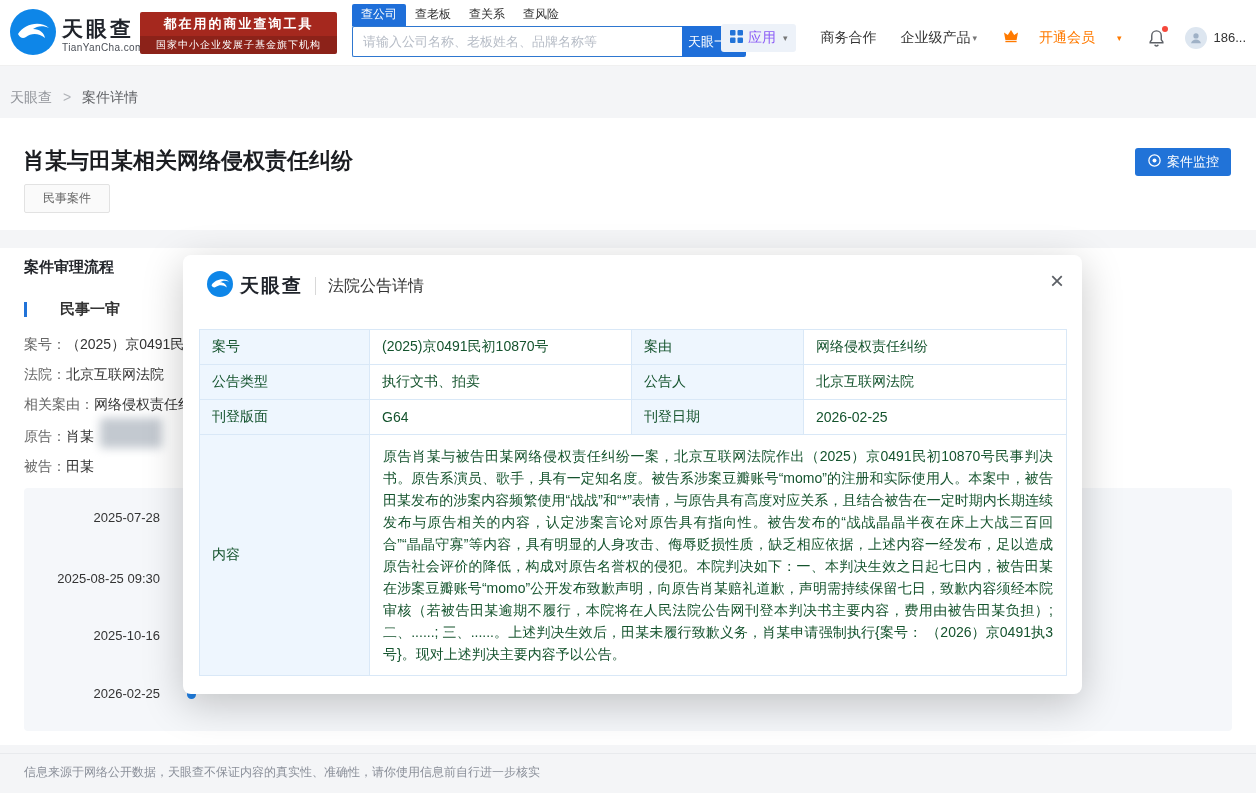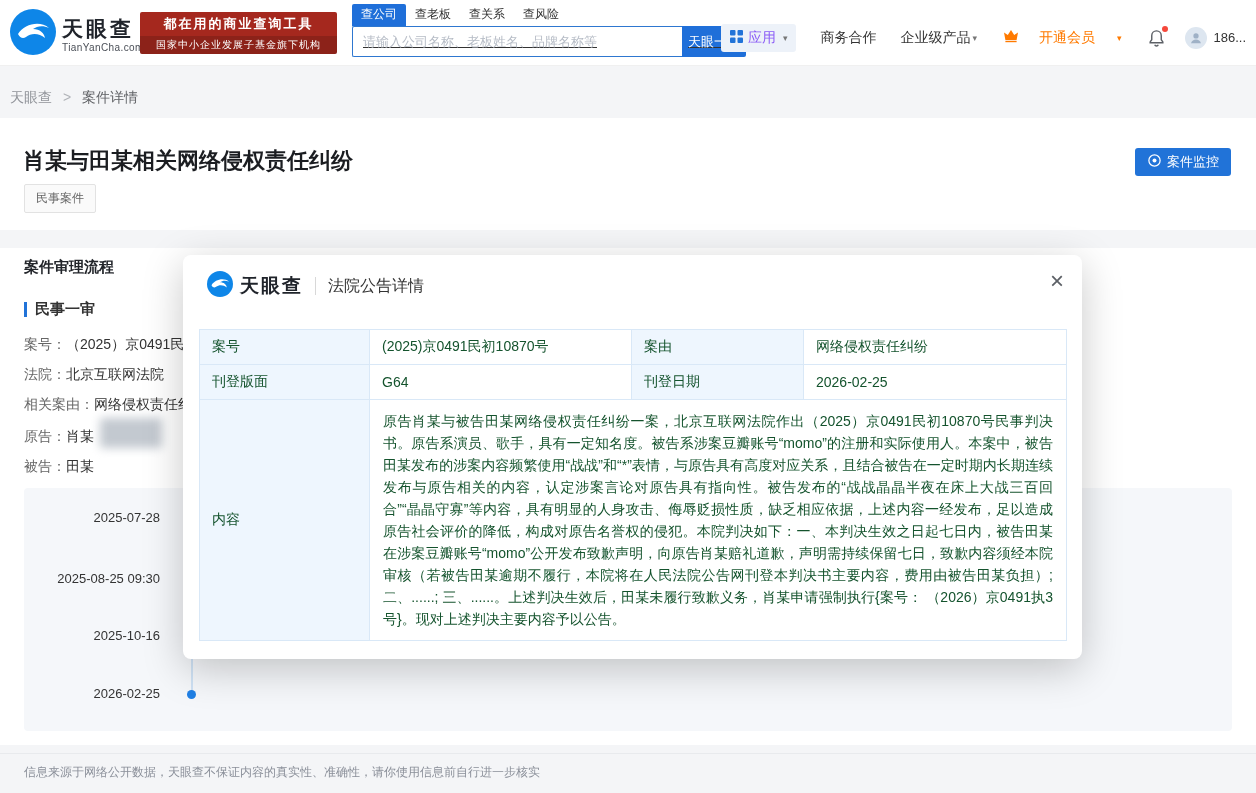--- a/index.html
+++ b/index.html
@@ -16,21 +16,21 @@
   .logo-text { margin-left:6px; }
   .logo-brand { font-size:21px; font-weight:bold; color:#20242b; letter-spacing:3px; line-height:26px; }
   .logo-domain { font-size:10px; color:#4a4f57; letter-spacing:.4px; }
   .promo { position:absolute; left:140px; top:12px; width:197px; height:42px; background:#a5281e; color:#fff; border-radius:2px; text-align:center; overflow:hidden; }
   .promo-line1 { font-size:13px; font-weight:bold; line-height:24px; letter-spacing:2px; }
   .promo-line2 { font-size:10px; line-height:18px; letter-spacing:1px; background:rgba(0,0,0,.15); }
   .search-area { position:absolute; left:352px; top:4px; }
   .search-tabs { display:flex; align-items:flex-end; }
   .search-tab { font-size:12px; color:#333; padding:2px 9px 3px; cursor:pointer; }
   .search-tab.active { background:#1f6fd9; color:#fff; border-radius:2px 2px 0 0; }
-  .search-row { display:flex;text-decoration:underline; }
+  .search-row { display:flex; }
   .search-input { width:330px; height:31px; border:1px solid #2e77d0; border-right:none; border-radius:2px 0 0 2px; padding:0 10px; font-size:13px; color:#333; outline:none; font-family:inherit; }
   .search-input::placeholder { color:#b6bcc6; }
   .search-btn { width:64px; height:31px; background:#1f6fd9; color:#fff; font-size:13px; border:none; border-radius:0 2px 2px 0; cursor:pointer; font-family:inherit; }
   .top-nav { position:absolute; right:10px; top:22px; height:31px; display:flex; align-items:center; }
   .apps { display:flex; align-items:center; gap:5px; background:#edf2f9; border-radius:3px; padding:5px 9px; cursor:pointer; }
   .apps-label { font-size:14px; color:#8b5cf6; }
   .caret { font-size:9px; color:#777; margin-left:2px; }
   .nav-item { font-size:14px; color:#333; margin-left:24px; cursor:pointer; display:flex; align-items:center; }
   .vip { margin-left:26px; color:#ff7a00; display:flex; align-items:center; gap:20px; font-size:14px; cursor:pointer; }
   .vip .caret { color:#ff7a00; }
@@ -40,26 +40,26 @@
   .avatar { width:22px; height:22px; border-radius:50%; background:#dde6f0; display:flex; align-items:center; justify-content:center; overflow:hidden; }
   .phone { font-size:13px; color:#333; }
   
   .breadcrumb { position:absolute; top:89px; left:10px; font-size:14px; color:#909399; }
   .breadcrumb .sep { margin:0 7px; color:#b0b3b8; }
   .breadcrumb .home { cursor:pointer; }
   .breadcrumb .cur { color:#606266; }
   
   .title-section { position:absolute; top:118px; left:0; width:1256px; height:112px; background:#fff; }
   .page-title { position:absolute; left:23px; top:28px; font-size:22px; font-weight:bold; color:#1b1d21; }
-  .case-tag { position:absolute; left:24px; top:66px; font-size:12px; color:#666; border:1px solid #e2e2e2; background:#fafafa; padding:5px 11px; border-radius:2px; }
+  .case-tag { position:absolute; left:24px; top:66px; font-size:12px; color:#666; border:1px solid #e2e2e2; background:#fafafa; padding:5px 18px; border-radius:2px; }
   .monitor-btn { position:absolute; right:25px; top:30px; height:28px; background:#2173d8; color:#fff; font-size:13px; border:none; border-radius:3px; display:flex; align-items:center; gap:5px; padding:0 12px; cursor:pointer; font-family:inherit; }
   
   .case-section { position:absolute; top:248px; left:0; width:1256px; height:497px; background:#fff; }
   .section-title { position:absolute; left:24px; top:10px; font-size:15px; font-weight:bold; color:#22252a; }
-  .stage { position:absolute; left:24px; top:52px; display:flex; align-items:center; }
+  .stage { position:absolute; left:24px; top:52px; display:flex; align-items:center;gap:25px; }
   .stage-bar { width:3px; height:15px; background:#2173d8; margin-right:8px; }
   .stage-name { font-size:15px; font-weight:bold; color:#333; }
   .field { position:absolute; left:24px; font-size:14px; color:#333; white-space:nowrap; }
   .field .lab { color:#666; }
   .f1{top:88px}.f2{top:118px}.f3{top:148px}.f4{top:180px}.f5{top:210px}
   .plaintiff-blur { position:absolute; left:100px; top:170px; width:62px; height:30px; background:#c3c9d0; filter:blur(5px); border-radius:2px; }
   .timeline-panel { position:absolute; left:24px; top:240px; width:1208px; height:243px; background:#f5f7fa; border-radius:4px; }
   .timeline-line { position:absolute; left:191px; top:270px; width:2px; height:177px; background:#cfe2f5; }
   .t-date { position:absolute; width:140px; left:20px; text-align:right; font-size:13px; color:#333; cursor:pointer; }
   .d1{top:262px}.d2{top:323px}.d3{top:380px}.d4{top:438px}
@@ -249,20 +249,26 @@
         <col style="width:263px">
       </colgroup>
     <tbody>
         <tr>
       <td class="lbl">案号</td>
       <td>(2025)京0491民初10870号</td>
       <td class="lbl">案由</td>
       <td>网络侵权责任纠纷</td>
     </tr>
     <tr>
+      <td class="lbl">公告类型</td>
+      <td>执行文书、拍卖</td>
+      <td class="lbl">公告人</td>
+      <td>北京互联网法院</td>
+    </tr>
+    <tr>
       <td class="lbl">刊登版面</td>
       <td>G64</td>
       <td class="lbl">刊登日期</td>
       <td>2026-02-25</td>
     </tr>
     <tr>
       <td class="lbl">内容</td>
       <td colspan="3" class="content-cell">原告肖某与被告田某网络侵权责任纠纷一案，北京互联网法院作出（2025）京0491民初10870号民事判决书。原告系演员、歌手，具有一定知名度。被告系涉案豆瓣账号“momo”的注册和实际使用人。本案中，被告田某发布的涉案内容频繁使用“战战”和“*”表情，与原告具有高度对应关系，且结合被告在一定时期内长期连续发布与原告相关的内容，认定涉案言论对原告具有指向性。被告发布的“战战晶晶半夜在床上大战三百回合”“晶晶守寡”等内容，具有明显的人身攻击、侮辱贬损性质，缺乏相应依据，上述内容一经发布，足以造成原告社会评价的降低，构成对原告名誉权的侵犯。本院判决如下：一、本判决生效之日起七日内，被告田某在涉案豆瓣账号“momo”公开发布致歉声明，向原告肖某赔礼道歉，声明需持续保留七日，致歉内容须经本院审核（若被告田某逾期不履行，本院将在人民法院公告网刊登本判决书主要内容，费用由被告田某负担）;二、......; 三、......。上述判决生效后，田某未履行致歉义务，肖某申请强制执行{案号： （2026）京0491执3号}。现对上述判决主要内容予以公告。</td>
     </tr>
   </tbody>

